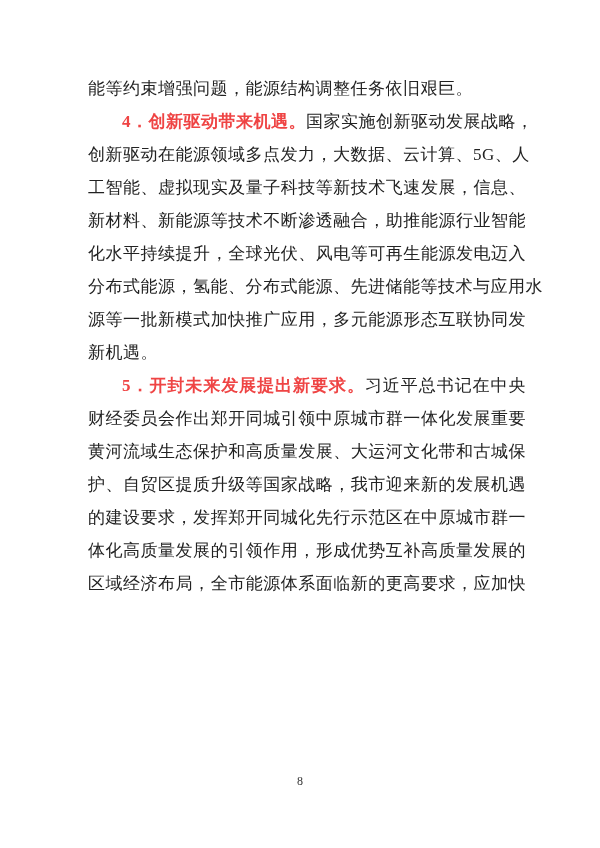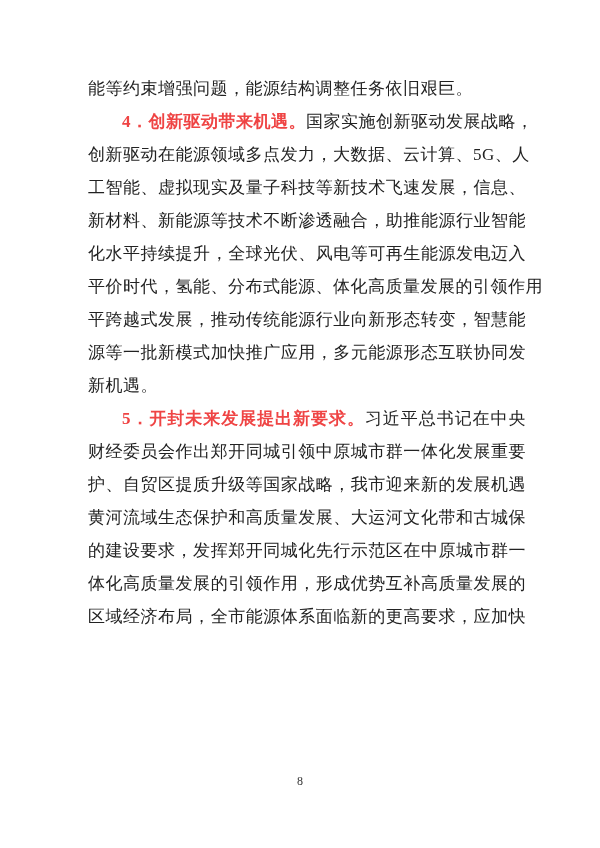--- a/index.html
+++ b/index.html
@@ -62,30 +62,29 @@
   <div class="body-text">
 
     <div class="line end">能等约束增强问题，能源结构调整任务依旧艰巨。</div>
 
     <div class="line first"><span class="b">4．创新驱动带来机遇。</span><span>国家实施创新驱动发展战略，</span></div>
 
     <div class="line">创新驱动在能源领域多点发力，大数据、云计算、5G、人</div>
     <div class="line">工智能、虚拟现实及量子科技等新技术飞速发展，信息、</div>
     <div class="line">新材料、新能源等技术不断渗透融合，助推能源行业智能</div>
     <div class="line">化水平持续提升，全球光伏、风电等可再生能源发电迈入</div>
-    <div class="line">平价时代，氢能、分布式能源、体化高质量发展的引领作用</div>
-    <div class="line">平跨越式发展，推动传统能源行业向新形态转变，智慧能</div>
+    <div class="line">分布式能源，氢能、分布式能源、先进储能等技术与应用水</div>
     <div class="line">源等一批新模式加快推广应用，多元能源形态互联协同发</div>
     <div class="line end">新机遇。</div>
 
     <div class="line first"><span class="b">5．开封未来发展提出新要求。</span><span>习近平总书记在中央</span></div>
 
     <div class="line">财经委员会作出郑开同城引领中原城市群一体化发展重要</div>
+    <div class="line">黄河流域生态保护和高质量发展、大运河文化带和古城保</div>
     <div class="line">护、自贸区提质升级等国家战略，我市迎来新的发展机遇</div>
-    <div class="line">黄河流域生态保护和高质量发展、大运河文化带和古城保</div>
     <div class="line">的建设要求，发挥郑开同城化先行示范区在中原城市群一</div>
     <div class="line">体化高质量发展的引领作用，形成优势互补高质量发展的</div>
     <div class="line">区域经济布局，全市能源体系面临新的更高要求，应加快</div>
 
   </div>
 
   <div class="page-number">8</div>
 </div>
 
 </body></html>

